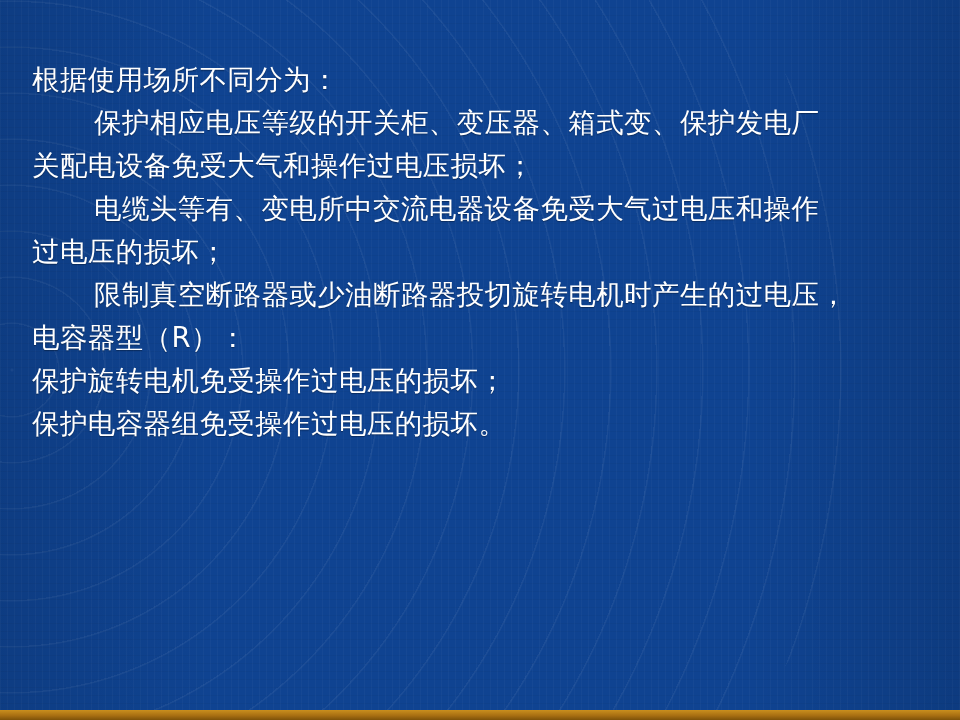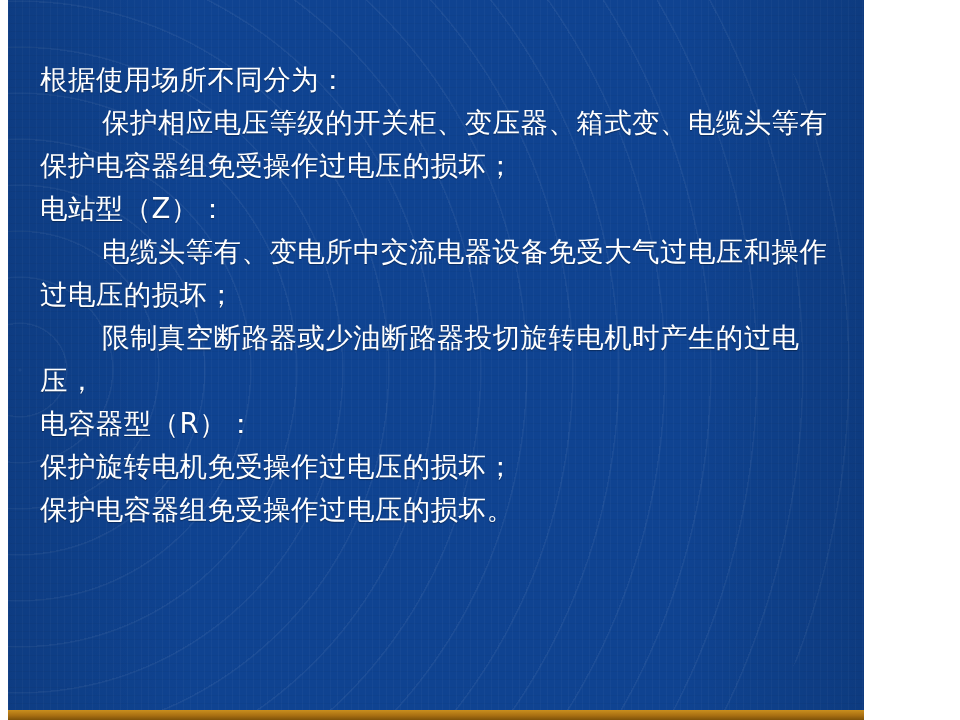--- a/index.html
+++ b/index.html
@@ -7,31 +7,30 @@
     padding: 0;
   }
   body {
     width: 960px;
     height: 720px;
     overflow: hidden;
     font-family: "DejaVu Sans", sans-serif;
   }
   .slide {
     position: relative;
-    width: 856px;
+    width: 960px;
     height: 720px;
     box-sizing: border-box;
     background:
       radial-gradient(ellipse 120% 90% at 0% 55%, rgba(255,255,255,0.16) 0%, rgba(255,255,255,0.06) 28%, rgba(255,255,255,0.0) 58%),
       radial-gradient(ellipse 70% 50% at 98% 8%, rgba(255,255,255,0.10) 0%, rgba(255,255,255,0.0) 60%),
       linear-gradient(175deg, #1556b4 0%, #1350a8 35%, #0f4391 70%, #0b3madeup 100%),
       #0f4391;
     background-color: #0f4391;
     overflow: hidden;
-    margin-left: 8px;
   }
   
   .slide::before {
     content: "";
     position: absolute;
     left: -520px;
     top: -220px;
     width: 1400px;
     height: 1180px;
     border-radius: 50%;
@@ -83,23 +82,22 @@
   .line.indent {
     text-indent: 62px;
   }
 </style>
 </head>
 <body>
 
 <div class="slide">
   <div class="content">
     <div class="line">根据使用场所不同分为：</div>
-    <div class="line indent">保护相应电压等级的开关柜、变压器、箱式变、电缆头等有</div>
-    <div class="line">保护电容器组免受操作过电压的损坏；</div>
-    <div class="line">电站型（Z）：</div>
+    <div class="line indent">保护相应电压等级的开关柜、变压器、箱式变、保护发电厂</div>
+    <div class="line">关配电设备免受大气和操作过电压损坏；</div>
     <div class="line indent">电缆头等有、变电所中交流电器设备免受大气过电压和操作</div>
     <div class="line">过电压的损坏；</div>
     <div class="line indent">限制真空断路器或少油断路器投切旋转电机时产生的过电压，</div>
     <div class="line">电容器型（R）：</div>
     <div class="line">保护旋转电机免受操作过电压的损坏；</div>
     <div class="line">保护电容器组免受操作过电压的损坏。</div>
   </div>
   <div class="bottom-bar"></div>
 </div>
 

